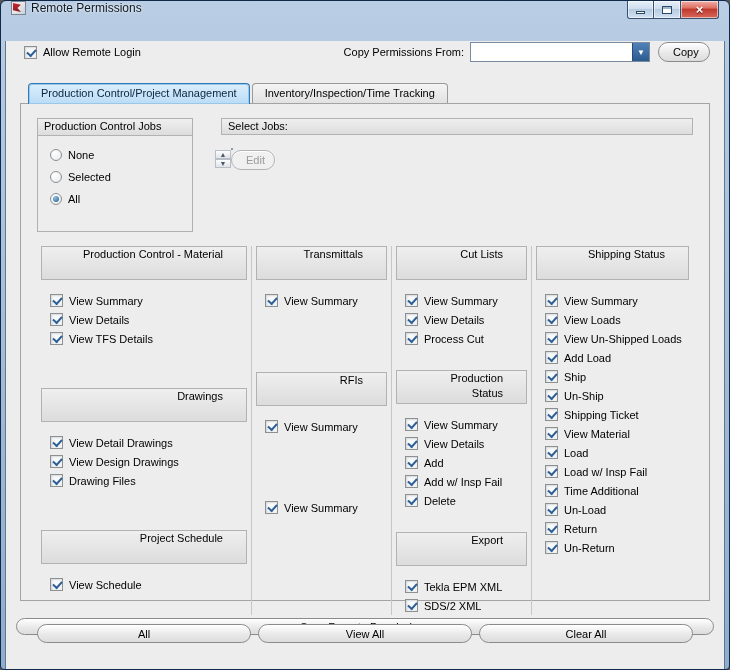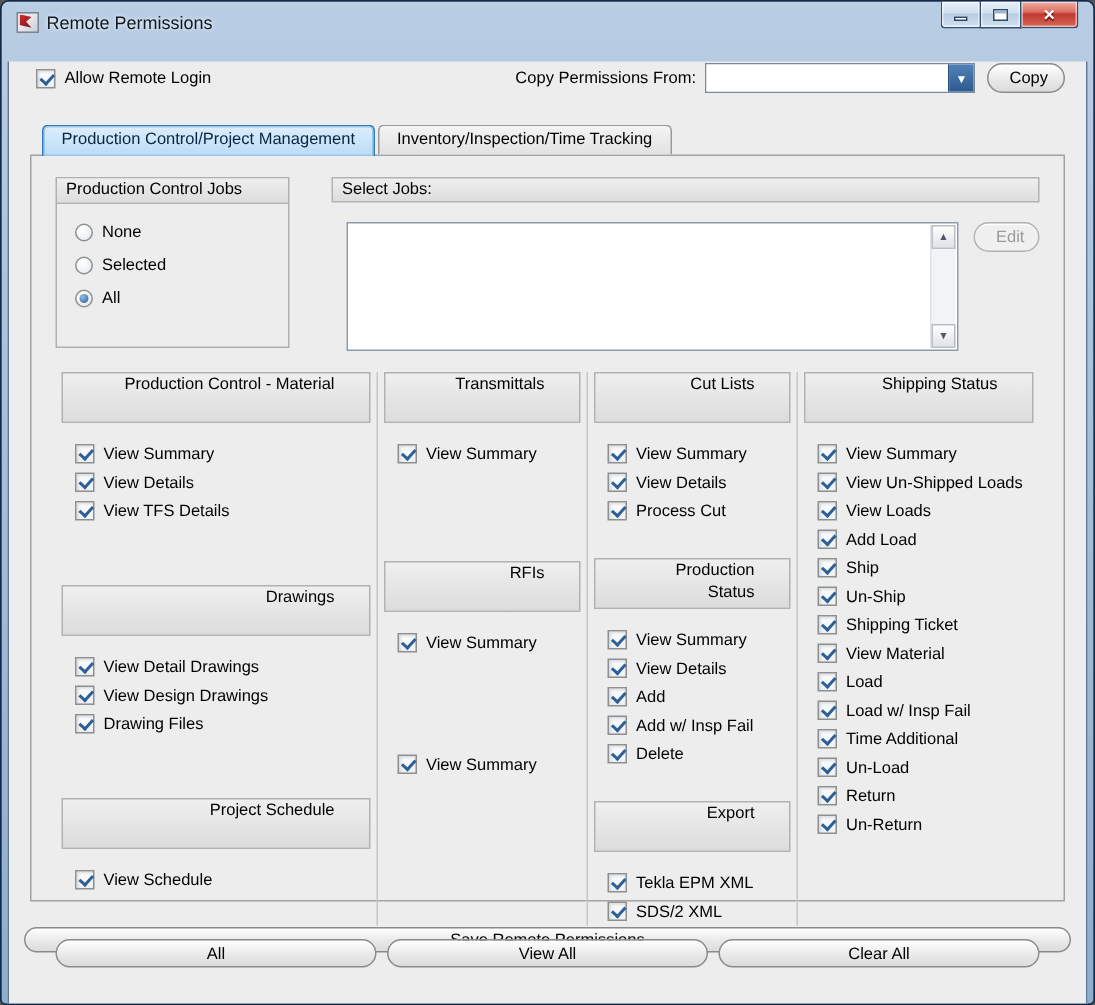--- a/index.html
+++ b/index.html
@@ -7,21 +7,21 @@
   body { font-family: "Liberation Sans", "DejaVu Sans", sans-serif; font-size: 11px; color:#000; }
 
   .window {
     width: 730px; height: 670px; margin: 0 auto;
     border: 1px solid #10294a; border-radius: 6px 6px 4px 4px;
     background: linear-gradient(180deg,#b9cde4,#8fadcc);
     padding: 0 4px 4px 4px; overflow: hidden;
   }
 
   
-  .titlebar { height: 27px; display: flex; align-items: center; padding: 0 2px; position: relative; }
+  .titlebar { height: 27px; display: flex; padding: 0 2px; position: relative; }
   .app-icon { width: 15px; height: 14px; margin: 0 5px 0 4px; position: relative; flex: none;
     background: linear-gradient(135deg,#e8e8ee 45%,#c9cfd8); border:1px solid #7c8490; }
   .app-icon::after { content:""; position:absolute; left:1px; top:1px; width:8px; height:9px;
     background: linear-gradient(160deg,#d42a2a,#7e1420); clip-path: polygon(0 0,100% 20%,55% 55%,100% 100%,0 80%); }
   .title-text { font-size: 12px; color:#101820; text-shadow: 0 0 3px #fff; }
   .caption-buttons { position:absolute; top:0; right:6px; display:flex; }
   .cap-btn { width: 27px; height: 18px; border:1px solid #35516f; border-top:none;
     display:flex; align-items:center; justify-content:center;
     background: linear-gradient(180deg,#e7f0fa 0%,#cfdeee 45%,#b6cbe1 50%,#d3e2f2 100%);
     box-shadow: inset 0 0 0 1px rgba(255,255,255,.55); cursor: default; }
@@ -76,21 +76,21 @@
 
   
   .jobs-row { display:flex; align-items:flex-start; }
   .jobs-group { width: 156px; border:1px solid #b0b0b0; background:#ededee; height: 114px; flex:none; }
   .bar-header { background: linear-gradient(180deg,#efefef,#dddddd); border:1px solid #b2b2b2;
     height: 17px; line-height: 15px; padding: 0 6px; }
   .jobs-group .bar-header { border-left:none; border-right:none; border-top:none; }
   .jobs-group .radios { padding: 8px 0 0 12px; }
 
   .select-jobs { flex:1; margin-left: 28px; }
-  .select-body { display:flex; align-items:flex-start; margin-top: 13px; }
+  .select-body { display:flex; align-items:flex-start; margin-top: 13px; flex-direction: column; }
   .listbox { flex:1; height: 86px; background:#fff; border:1px solid #8e9aa8; position:relative; margin-left: 10px; }
   .vscroll { position:absolute; top:1px; right:1px; bottom:1px; width:17px; background:#f2f3f5; border-left:1px solid #dfe2e6;
     display:flex; flex-direction:column; justify-content:space-between; }
   .scroll-btn { height:16px; background: linear-gradient(180deg,#fdfdfd,#dfe3e8); border:1px solid #b8bec6;
     display:flex; align-items:center; justify-content:center; font-size:7px; color:#4a5a6a; cursor:default; }
   .edit-btn { margin-left: 10px; width: 44px; }
 
   
   .perm-grid { display:flex; align-items:stretch; margin-top: 14px; min-height: 322px; }
   .perm-col { padding: 0 4px; }
@@ -311,25 +311,25 @@
             </div>
             <div class="perm-col col-3">
               <div class="section">
                 <div class="section-header">Shipping Status</div>
                 <label class="chk-row">
                   <span class="chk checked"></span>
                   <span>View Summary</span>
                 </label>
                 <label class="chk-row">
                   <span class="chk checked"></span>
+                  <span>View Loads</span>
+                </label>
+                <label class="chk-row">
+                  <span class="chk checked"></span>
                   <span>View Un-Shipped Loads</span>
-                </label>
-                <label class="chk-row">
-                  <span class="chk checked"></span>
-                  <span>View Loads</span>
                 </label>
                 <label class="chk-row">
                   <span class="chk checked"></span>
                   <span>Add Load</span>
                 </label>
                 <label class="chk-row">
                   <span class="chk checked"></span>
                   <span>Ship</span>
                 </label>
                 <label class="chk-row">

